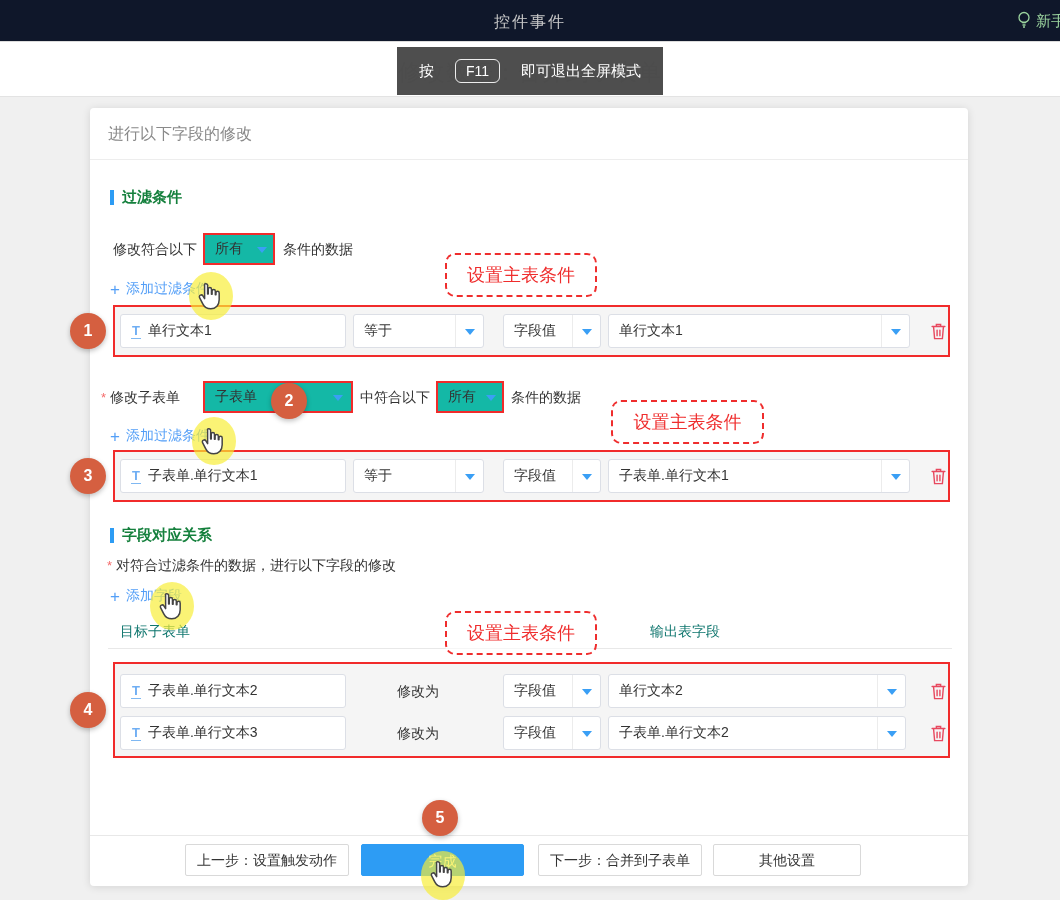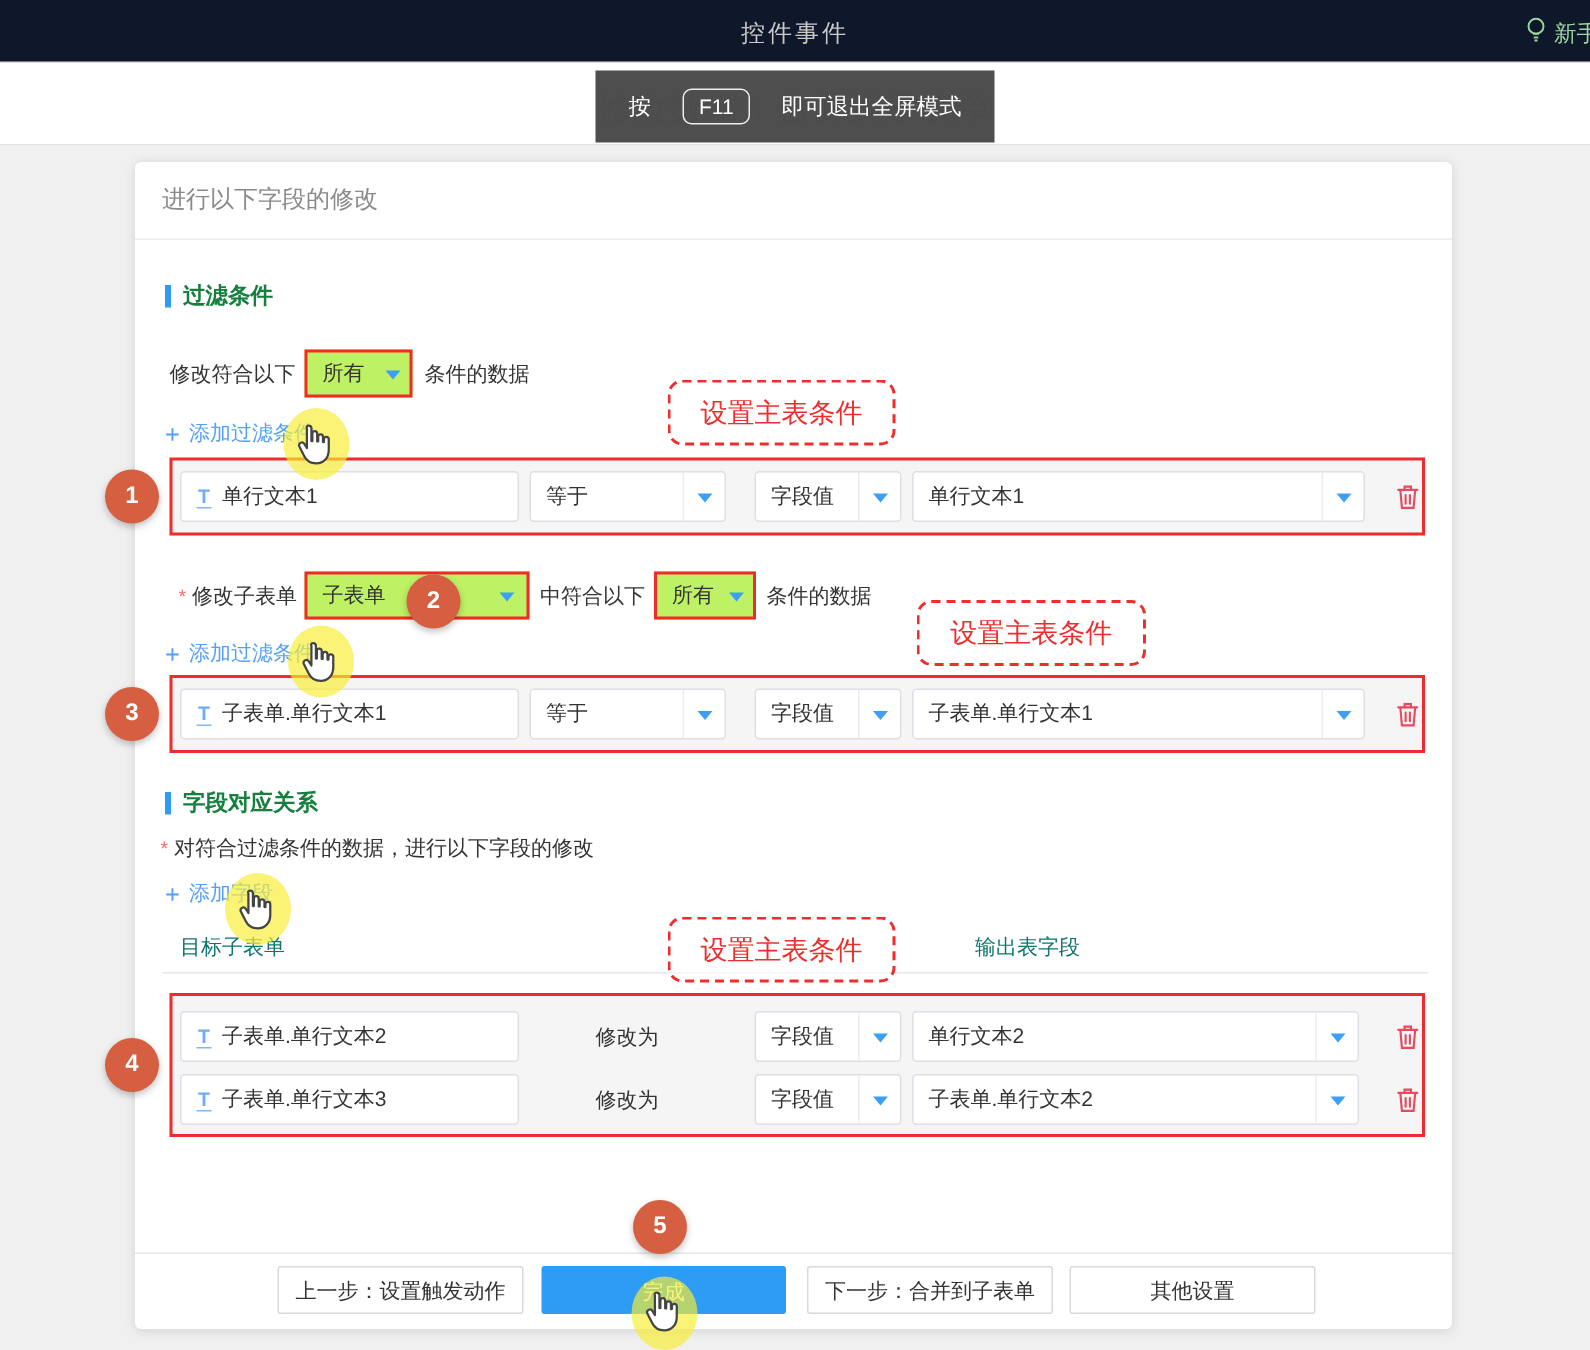--- a/index.html
+++ b/index.html
@@ -46,21 +46,21 @@
   .sel .txt { padding:0 10px; flex:1; display:flex; align-items:center; gap:7px;
     white-space:nowrap; overflow:hidden; }
   .caret-zone { width:28px; height:100%; display:flex; align-items:center;
     justify-content:center; flex:none; }
   .caret-zone.divided { border-left:1px solid #ececec; }
   .caret { width:0; height:0; border:5px solid transparent; border-top:6px solid #3a9ff5;
     margin-top:6px; }
   .ticon { color:#6faef3; font-weight:600; font-size:13px; line-height:1;
     border-bottom:1.5px solid #7fb8f2; padding:0 1px 1px; }
   
-  .red-wrap { position:absolute; border:2px solid #f12b2b; background:#bef264;
+  .red-wrap { position:absolute; border:2px solid #f12b2b; background:#14b8a6;
     display:flex; align-items:center; }
   .mini-sel { flex:1; height:100%; display:flex; align-items:center; font-size:14px; }
   .mini-sel .txt { flex:1; padding:0 4px 0 10px; white-space:nowrap; }
   
   .red-block { position:absolute; left:23px; width:837px; border:2px solid #f12b2b;
     background:#f5f5f5; }
   .trash-btn { position:absolute; width:22px; height:24px; display:flex;
     align-items:center; justify-content:center; cursor:pointer; }
   .op-text { position:absolute; font-size:14px; color:#333; line-height:34px; }
   
@@ -160,21 +160,21 @@
           <span class="caret"></span>
         </span>
     </div>
     <div class="trash-btn" style="left:812px; top:12px;">
       <svg width="17" height="19" viewBox="0 0 24 26" fill="none" stroke="#e8495f" stroke-width="2" stroke-linecap="round">
         <path d="M3 6h18M9 6V3h6v3M5 6l1.5 17h11L19 6M10 11v8M14 11v8"></path>
       </svg>
     </div>
   </div>
 
-  <div class="lbl" style="left:29px; top:273px;">
+  <div class="lbl" style="left:11px; top:273px;">
     <span class="req">*</span><span>修改子表单</span>
   </div>
   <div class="red-wrap" style="left:113px; top:273px; width:150px; height:32px;">
     <div class="mini-sel">
       <span class="txt">子表单</span>
       <span class="caret-zone" style="width:26px;">
           <span class="caret"></span>
         </span>
     </div>
   </div>
@@ -291,21 +291,21 @@
       <svg width="17" height="19" viewBox="0 0 24 26" fill="none" stroke="#e8495f" stroke-width="2" stroke-linecap="round">
         <path d="M3 6h18M9 6V3h6v3M5 6l1.5 17h11L19 6M10 11v8M14 11v8"></path>
       </svg>
     </div>
   </div>
 
   <div class="dlg-footer">
     <div class="btn btn-primary" style="left:271px; width:163px;">完成</div>
     <div class="btn" style="left:95px; width:164px;">上一步：设置触发动作</div>
     <div class="btn" style="left:448px; width:164px;">下一步：合并到子表单</div>
-    <div class="btn" style="left:623px; width:164px;">其他设置</div>
+    <div class="btn" style="left:623px; width:148px;">其他设置</div>
   </div>
 </div>
 
 <div class="callout" style="left:445px; top:253px; width:152px; height:44px;">设置主表条件</div>
 <div class="callout" style="left:611px; top:400px; width:153px; height:44px;">设置主表条件</div>
 <div class="callout" style="left:445px; top:611px; width:152px; height:44px;">设置主表条件</div>
 
 <div class="badge" style="left:70px; top:313px;">1</div>
 <div class="badge" style="left:271px; top:383px;">2</div>
 <div class="badge" style="left:70px; top:458px;">3</div>

